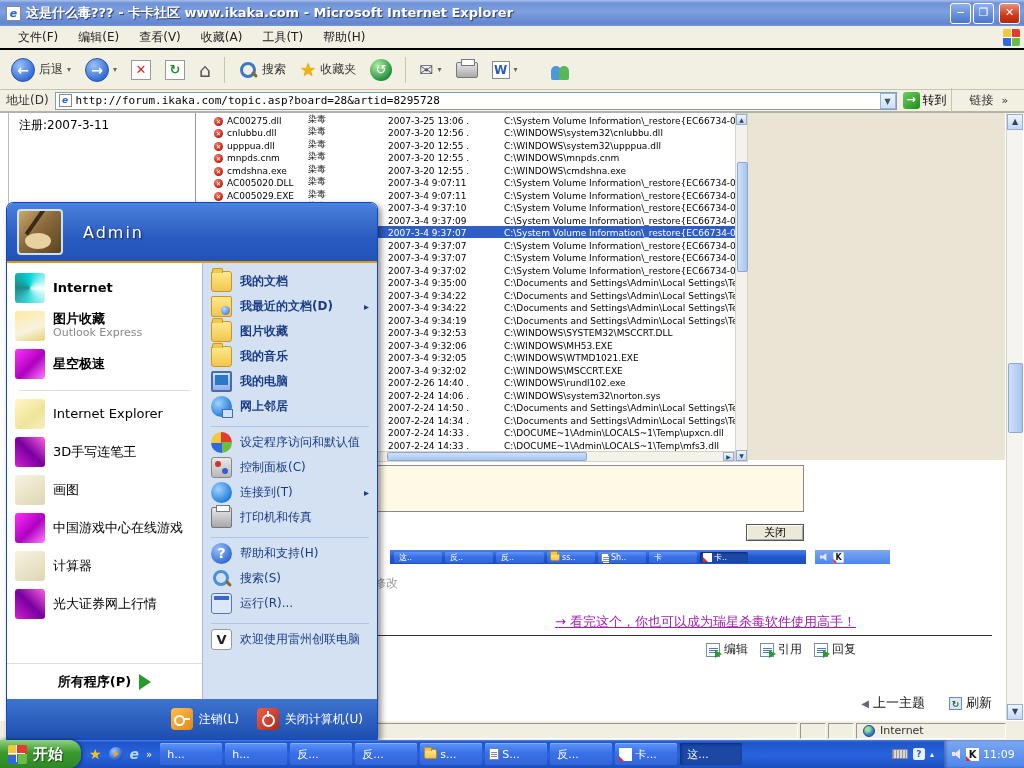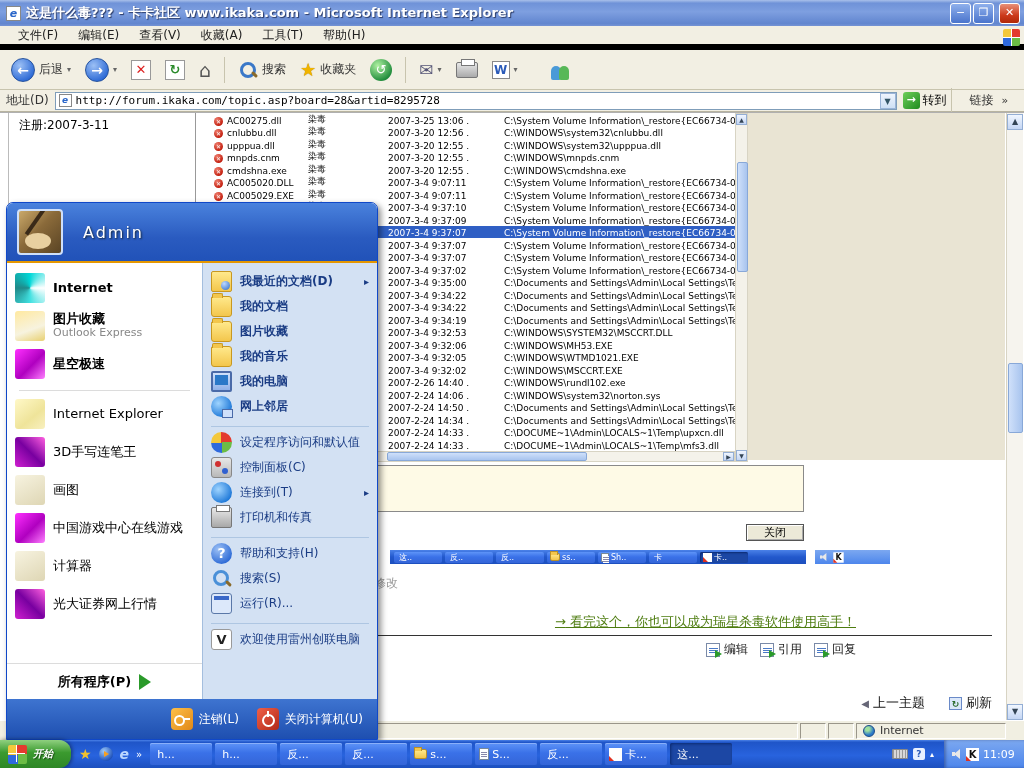--- a/index.html
+++ b/index.html
@@ -16,21 +16,21 @@
   .title-text { color:#fff; font-size:13px; font-weight:bold; text-shadow:1px 1px 1px #2a3a66;
     white-space:nowrap; overflow:hidden; flex:1; }
   .winbtns { display:flex; gap:2px; }
   .wbtn { width:21px; height:21px; border:1px solid #fff; border-radius:3px; color:#fff;
     font-size:11px; line-height:18px; text-align:center;
     background:linear-gradient(180deg,#8fb0ec,#4a74cc); }
   .wbtn.close { background:linear-gradient(180deg,#e89078,#cc3a1a 60%,#b02808); margin-left:3px; }
 
   
   .menubar { position:absolute; left:0; top:26px; width:1024px; height:24px; background:#f2efe3;
-    border-bottom:6px solid #000000; display:flex; align-items:center; padding-left:8px; }
+    border-bottom:2px solid #000000; display:flex; align-items:center; padding-left:8px; }
   .menu-item { font-size:12px; color:#222; padding:3px 10px; }
   .menubar-flag { position:absolute; right:4px; top:3px; }
 
   .winflag { display:inline-block; width:17px; height:17px;
     background:
       linear-gradient(#fff,#fff) 8px 0/1px 17px no-repeat,
       linear-gradient(#fff,#fff) 0 8px/17px 1px no-repeat,
       conic-gradient(#e33b2e 0 90deg,#6cbd45 0 180deg,#2e69dd 0 270deg,#f3c83c 0); border-radius:2px;}
 
   
@@ -132,21 +132,21 @@
   .mini-btn { height:11px; min-width:48px; display:flex; align-items:center; gap:2px; padding:0 3px;
     background:linear-gradient(180deg,#5e94f8,#3a71e8 45%,#3465d8); border-radius:2px;
     color:#fff; font-size:8px; white-space:nowrap; }
   .mini-btn.active { background:#1c47a4; box-shadow:inset 1px 1px 2px #0c2a70; }
   .mini-tray { position:absolute; left:815px; top:437px; width:75px; height:14px;
     background:linear-gradient(180deg,#7ca8f0,#4d86ec); display:flex; align-items:center; gap:3px; padding:0 4px; }
 
   
   .edit-note { position:absolute; left:374px; top:462px; font-size:12px; color:#999; }
   .promo { position:absolute; left:0; top:500px; width:856px; text-align:right; font-size:13px; }
-  .promo a { color:#4d7c0f; text-decoration:underline; }
+  .promo a { color:#a21caf; text-decoration:underline; }
   .post-divider { position:absolute; left:372px; top:522px; width:620px; height:1px; background:#333; }
   .actions { position:absolute; left:0; top:528px; width:856px; display:flex; justify-content:flex-end; gap:12px; }
   .action { display:flex; align-items:center; gap:4px; font-size:12px; color:#222; }
   .doc-ic { width:14px; height:14px; background:#fff; border:1px solid #7a8aa8; position:relative; }
   .doc-ic::before { content:""; position:absolute; left:2px; top:3px; width:9px; height:7px;
     background:repeating-linear-gradient(#fff 0 1px,#4a7ac8 1px 2px); }
   .doc-ic.green::after { content:""; position:absolute; right:-3px; bottom:-2px; width:0; height:0;
     border-top:4px solid transparent; border-bottom:4px solid transparent; border-left:7px solid #2a9a2a; }
   .nav-links { position:absolute; left:0; top:581px; width:992px; display:flex; justify-content:flex-end; gap:24px;
     font-size:13px; color:#111; }
@@ -259,21 +259,21 @@
     font-weight:bold; font-size:13px; color:#222; }
 
   
   .taskbar { position:absolute; left:0; top:740px; width:1024px; height:28px; z-index:60;
     background:linear-gradient(180deg,#4a81e8 0%,#1f55c8 8%,#2863de 55%,#1c4fbe 100%);
     display:flex; align-items:center; }
   .start-btn { height:28px; padding:0 18px 0 8px; display:flex; align-items:center; gap:6px;
     background:linear-gradient(180deg,#8fd07f 0%,#3b9a2f 45%,#2e8726 100%);
     border-radius:0 12px 12px 0; box-shadow:1px 0 4px rgba(0,0,0,.5); }
   .start-btn .winflag { width:19px; height:19px; }
-  .start-label { color:#fff; font-size:10px; font-weight:bold; font-style:italic; text-shadow:1px 1px 1px #1a4a14; }
+  .start-label { color:#fff; font-size:15px; font-weight:bold; text-shadow:1px 1px 1px #1a4a14; }
   .quick { display:flex; align-items:center; gap:7px; padding:0 8px; }
   .ql-star { color:#f0c030; font-size:14px; }
   .ql-wmp { width:14px; height:14px; border-radius:50%; background:radial-gradient(circle at 35% 30%,#9cc8f8,#1e50b8 75%); position:relative; }
   .ql-wmp::before { content:""; position:absolute; left:5px; top:4px; width:0; height:0;
     border-top:3px solid transparent; border-bottom:3px solid transparent; border-left:5px solid #f8a020; }
   .ql-ie { color:#bcd8ff; font-size:14px; font-weight:bold; font-style:italic; }
   .ql-more { color:#fff; font-size:10px; }
   .tasks { display:flex; align-items:center; gap:3px; flex:1; }
   .task-btn { height:22px; width:62px; display:flex; align-items:center; gap:3px; padding:0 4px;
     background:linear-gradient(180deg,#5e94f8,#3a71e8 45%,#3465d8); border-radius:2px;
@@ -746,26 +746,26 @@
             <span class="mi-text"><span class="mi-label">光大证券网上行情</span></span>
           </span></span>
         <div class="allprog">
           <span>所有程序(P)</span>
           <span class="play"></span>
         </div>
       </div>
       <div class="sm-right">
         <span>
           
-        <span class="mi bold arrow">
+        <span class="mi bold">
+            <span class="mi-icon i-folder"></span>
+            <span class="mi-text"><span class="mi-label">我的文档</span></span>
+          </span><span class="mi bold arrow">
             <span class="mi-icon i-recent"></span>
             <span class="mi-text"><span class="mi-label">我最近的文档(D)</span></span>
-          </span><span class="mi bold">
-            <span class="mi-icon i-folder"></span>
-            <span class="mi-text"><span class="mi-label">我的文档</span></span>
           </span><span class="mi bold">
             <span class="mi-icon i-folder"></span>
             <span class="mi-text"><span class="mi-label">图片收藏</span></span>
           </span><span class="mi bold">
             <span class="mi-icon i-folder"></span>
             <span class="mi-text"><span class="mi-label">我的音乐</span></span>
           </span><span class="mi bold">
             <span class="mi-icon i-mypc"></span>
             <span class="mi-text"><span class="mi-label">我的电脑</span></span>
           </span><span class="mi bold">

